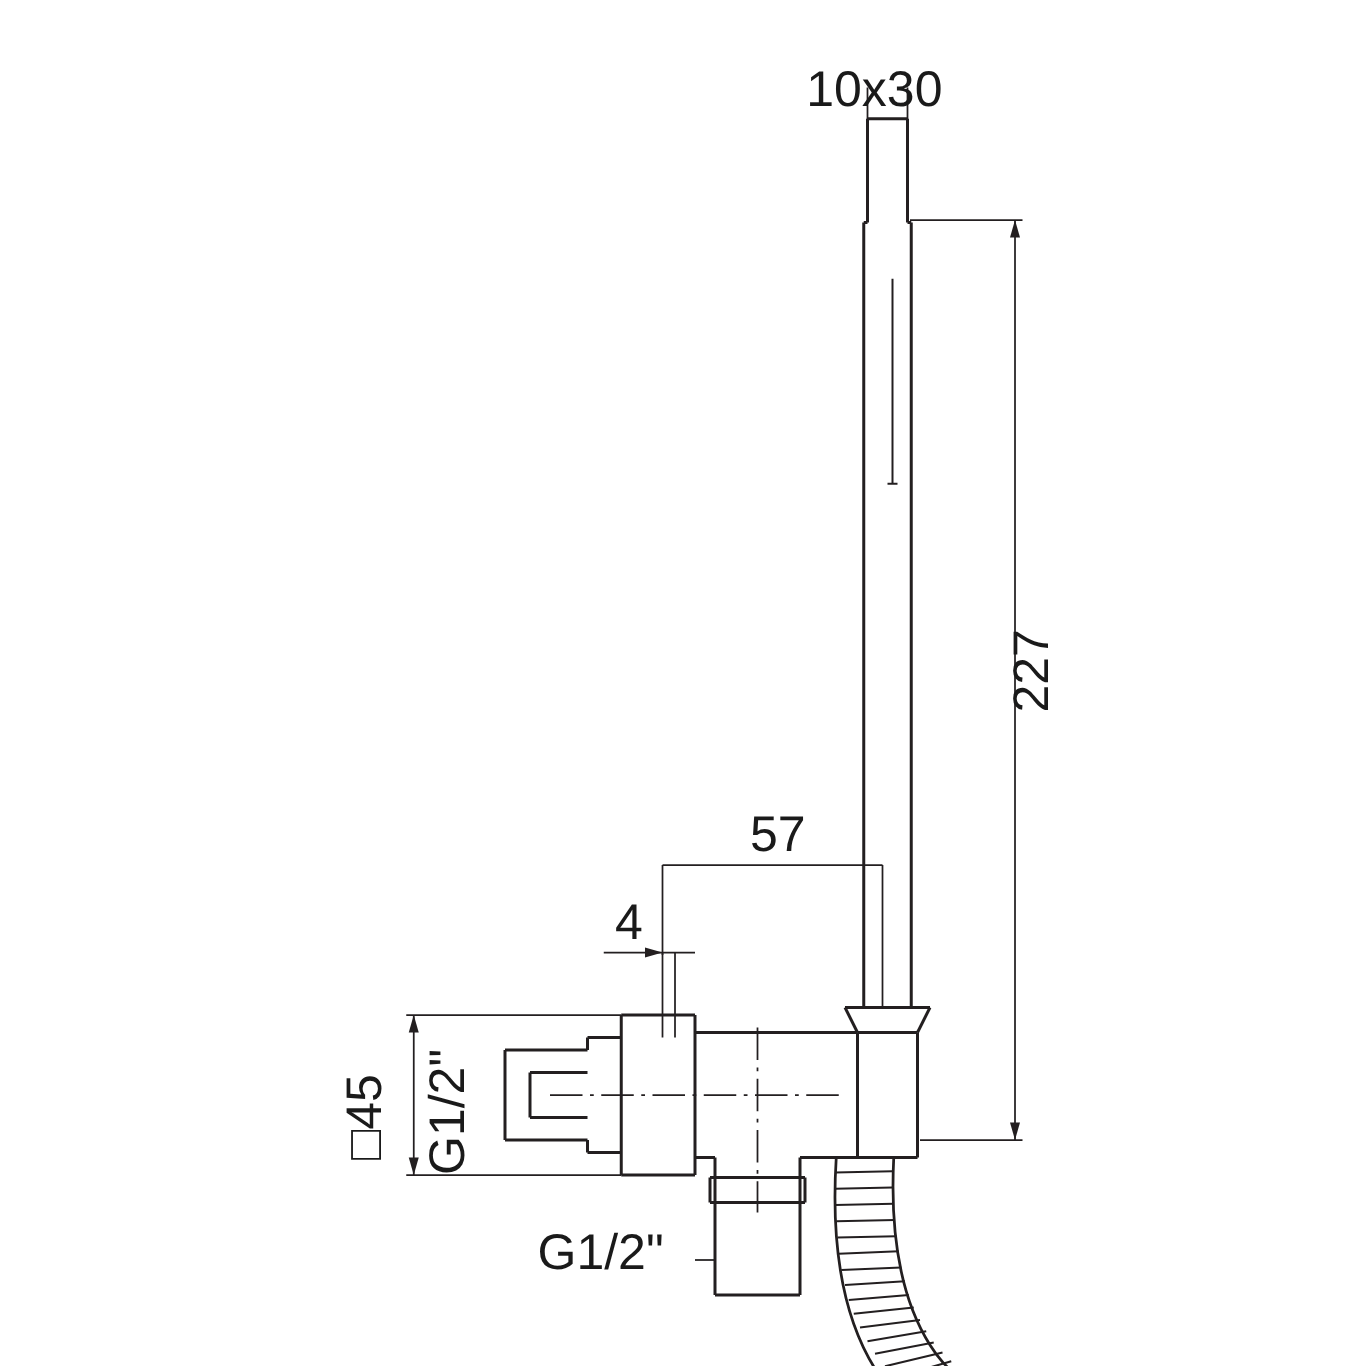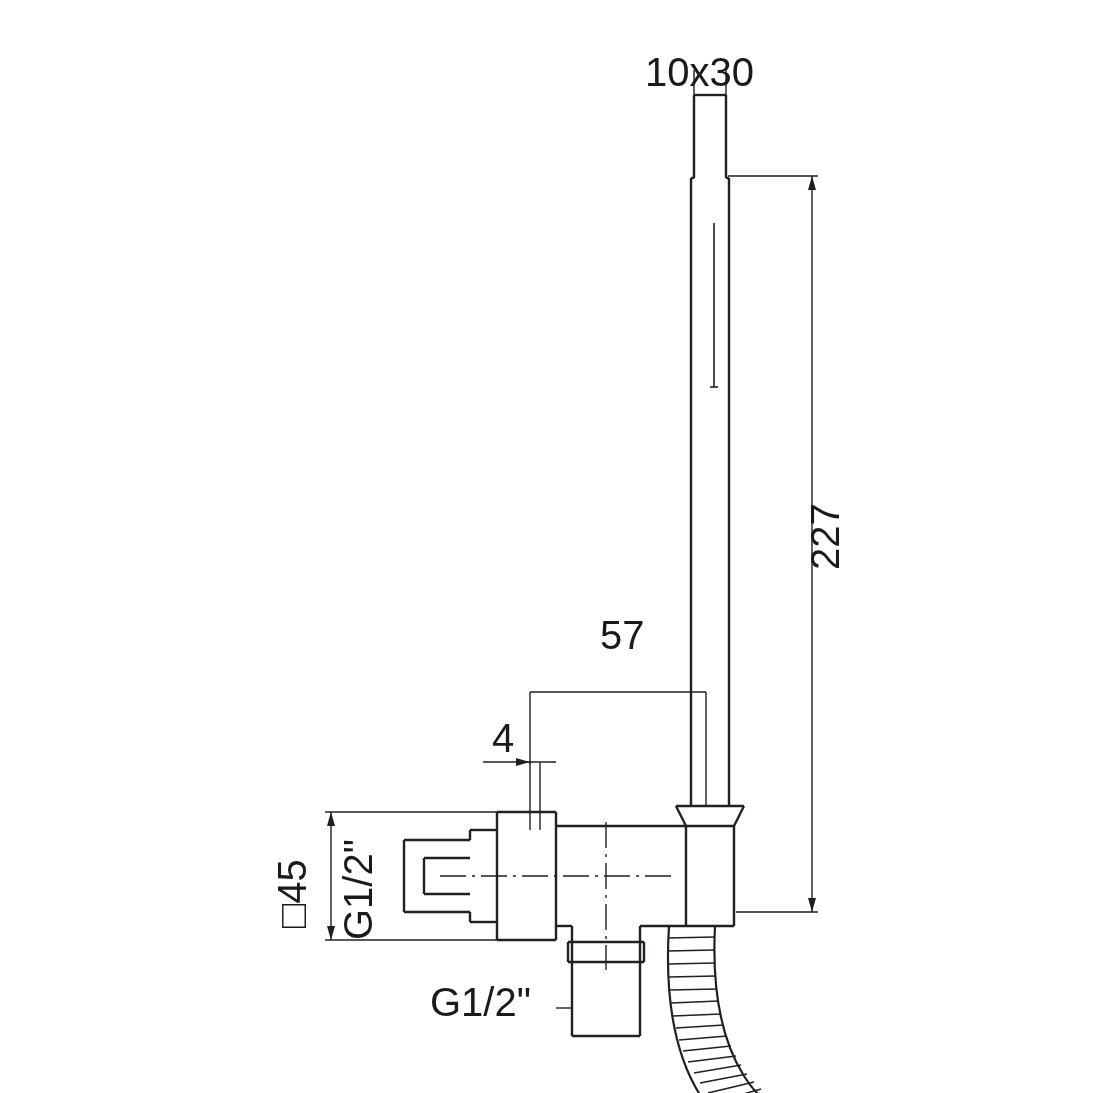--- a/index.html
+++ b/index.html
@@ -211,21 +211,21 @@
         <line x1="556" y1="968" x2="572" y2="968"></line>
       </g>
 
     </g>
   </svg>
 
   <div class="dim-label" style="left:645px; top:12px; font-size:40px;">10x30</div>
 
   <div class="dim-label rot90" style="left:805px; top:530px; font-size:40px;">227</div>
 
-  <div class="dim-label" style="left:600px; top:575px; font-size:40px;text-align:center;">57</div>
+  <div class="dim-label" style="left:600px; top:608px; font-size:40px;text-align:center;">57</div>
 
   <div class="dim-label" style="left:492px; top:678px; font-size:40px;">4</div>
 
   <div class="dim-label rot90" style="left:272px; top:888px; font-size:40px;">□45</div>
 
   <div class="dim-label rot90" style="left:338px; top:900px; font-size:40px;">G1/2"</div>
 
   <div class="dim-label" style="left:430px; top:942px; font-size:40px;">G1/2"</div>
 
 </div>

